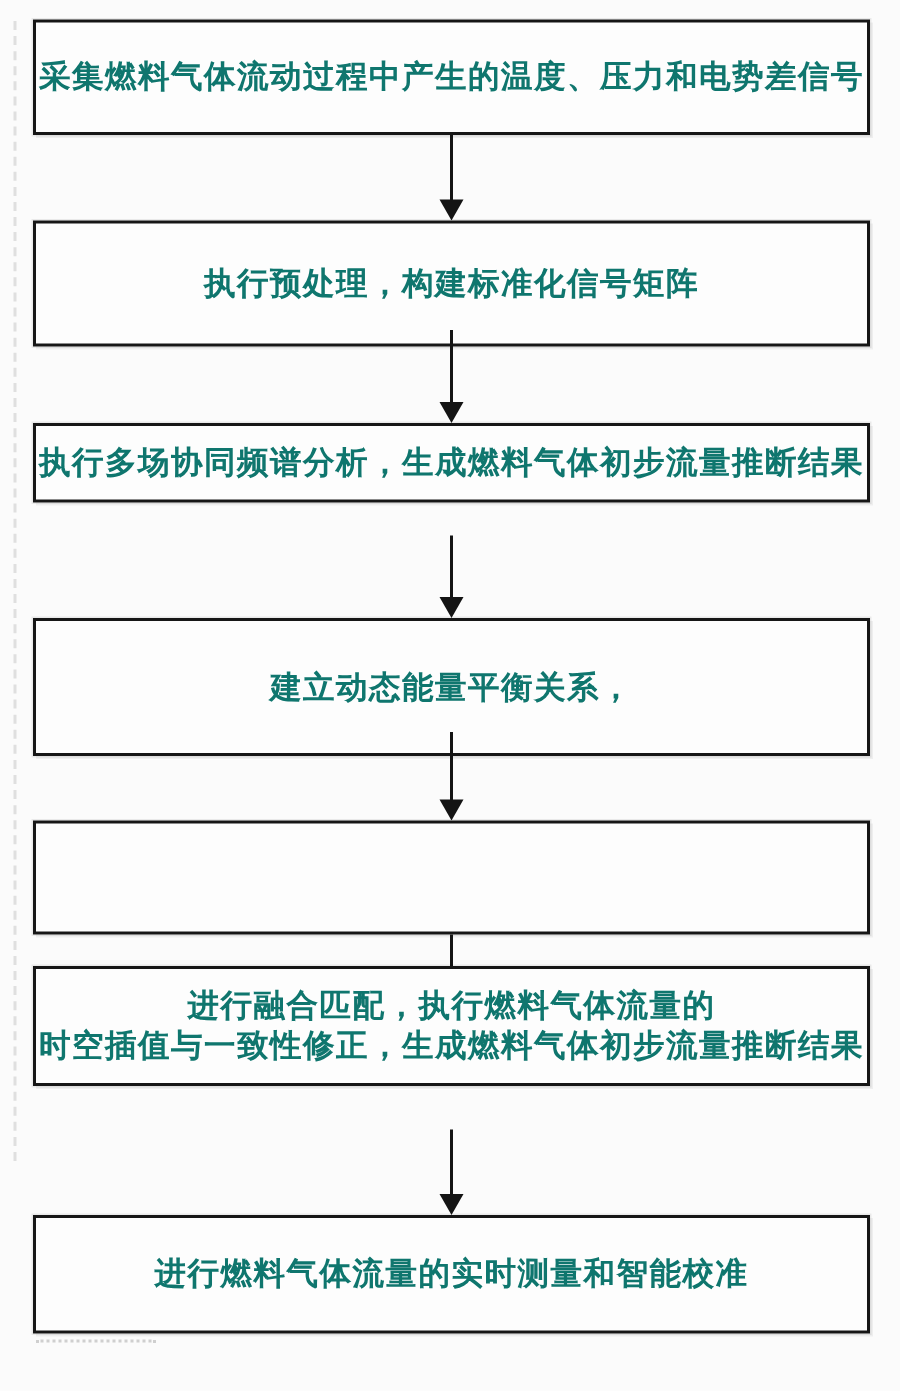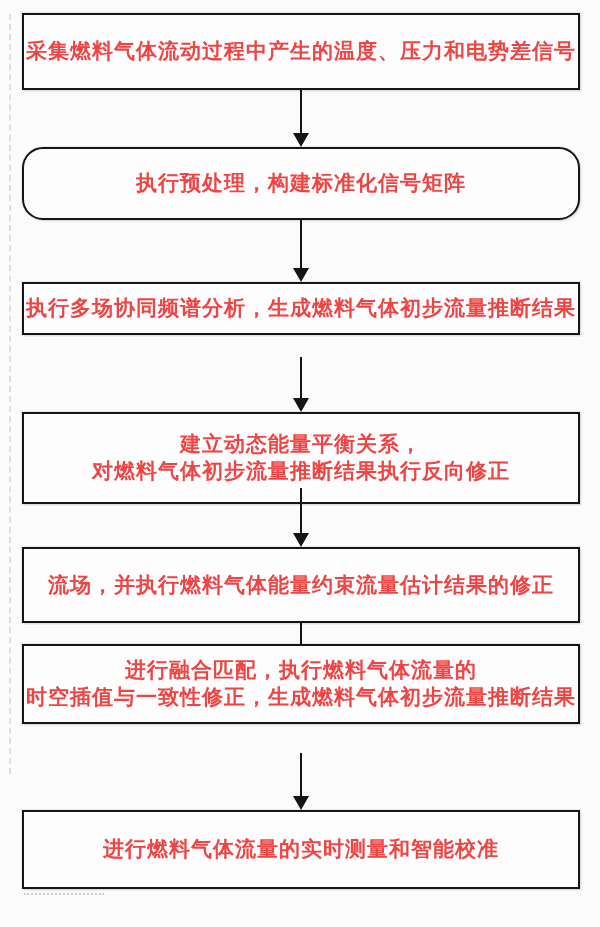--- a/index.html
+++ b/index.html
@@ -37,29 +37,29 @@
     left: 22px;
     width: 558px;
     border: 2px solid #161616;
     background: #fdfdfd;
     box-shadow: 0 0 0 1px rgba(0,0,0,0.07), 2px 2px 0 rgba(0,0,0,0.05);
     display: flex;
     flex-direction: column;
     align-items: center;
     justify-content: center;
     text-align: center;
-    color: #ef4444;
+    color: #0f766e;
     font-size: 21px;
     font-weight: 600;
     line-height: 27px;
     letter-spacing: 1px;
     padding: 2px 4px;
   }
   .b1 { top: 13px;  height: 77px; }
-  .b2 { top: 147px; height: 73px; border-radius: 21px; }
+  .b2 { top: 147px; height: 84px; }
   .b3 { top: 282px; height: 53px; }
   .b4 { top: 412px; height: 92px; }
   .b5 { top: 547px; height: 76px; }
   .b6 { top: 644px; height: 80px; font-family: Liberation Serif, serif; }
   .b7 { top: 810px; height: 79px; }
   .line { display: block; white-space: nowrap; }
   .arrow {
     position: absolute;
     left: 293px;
     width: 16px;
@@ -119,30 +119,28 @@
     <span class="line">执行多场协同频谱分析，生成燃料气体初步流量推断结果</span>
   </div>
 
   <div class="arrow a3">
     <span class="shaft"></span>
     <span class="head"></span>
   </div>
 
   <div class="box b4">
     <span class="line">建立动态能量平衡关系，</span>
-    <span class="line">对燃料气体初步流量推断结果执行反向修正</span>
   </div>
 
   <div class="arrow a4">
     <span class="shaft"></span>
     <span class="head"></span>
   </div>
 
   <div class="box b5">
-    <span class="line">流场，并执行燃料气体能量约束流量估计结果的修正</span>
   </div>
 
   <div class="arrow a5">
     <span class="shaft"></span>
     <span class="head"></span>
   </div>
 
   <div class="box b6">
     <span class="line">进行融合匹配，执行燃料气体流量的</span>
     <span class="line">时空插值与一致性修正，生成燃料气体初步流量推断结果</span>

